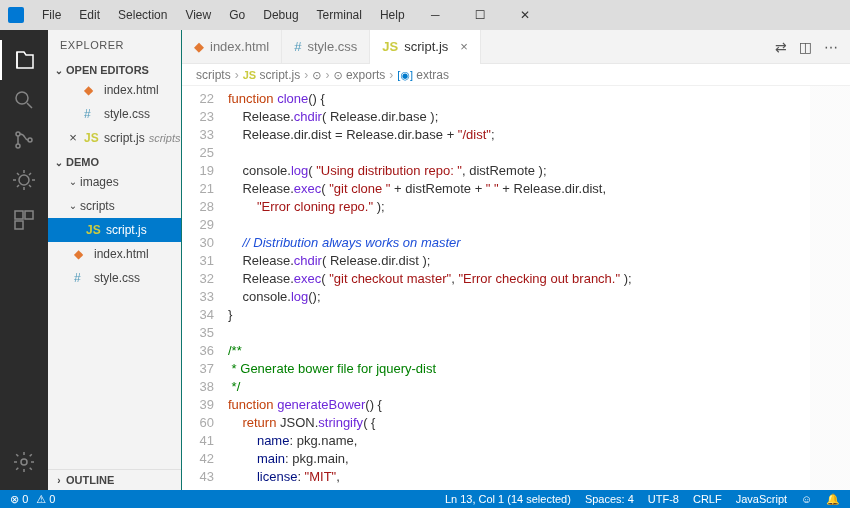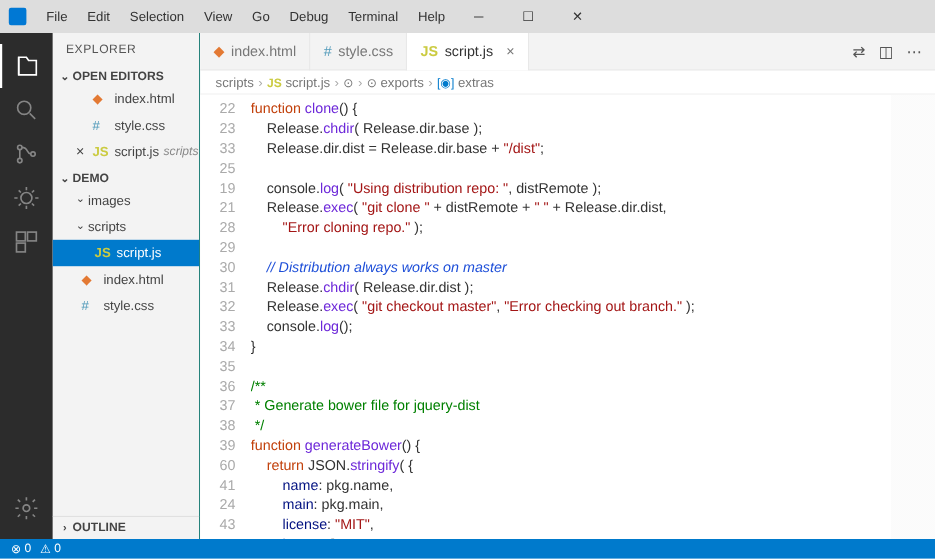--- a/index.html
+++ b/index.html
@@ -233,33 +233,42 @@
           <div>32</div>
           <div>33</div>
           <div>34</div>
           <div>35</div>
           <div>36</div>
           <div>37</div>
           <div>38</div>
           <div>39</div>
           <div>60</div>
           <div>41</div>
-          <div>24</div>
+          <div>42</div>
           <div>43</div>
           <div>44</div>
         </div>
       <div class="codebody" id="codebody"><div><span class="tok-kw">function </span><span class="tok-fn">clone</span><span class="tok-op">() {</span></div><div><span class="tok-op">    Release.</span><span class="tok-fn">chdir</span><span class="tok-op">( Release.dir.base );</span></div><div><span class="tok-op">    Release.dir.dist </span><span class="tok-op">=</span><span class="tok-op"> Release.dir.base </span><span class="tok-op">+</span><span class="tok-str"> "/dist"</span><span class="tok-op">;</span></div><div>&nbsp;</div><div><span class="tok-op">    console.</span><span class="tok-fn">log</span><span class="tok-op">( </span><span class="tok-str">"Using distribution repo: "</span><span class="tok-op">, distRemote );</span></div><div><span class="tok-op">    Release.</span><span class="tok-fn">exec</span><span class="tok-op">( </span><span class="tok-str">"git clone "</span><span class="tok-op"> + distRemote + </span><span class="tok-str">" "</span><span class="tok-op"> + Release.dir.dist,</span></div><div><span class="tok-op">        </span><span class="tok-str">"Error cloning repo."</span><span class="tok-op"> );</span></div><div>&nbsp;</div><div><span class="tok-com">    // Distribution always works on master</span></div><div><span class="tok-op">    Release.</span><span class="tok-fn">chdir</span><span class="tok-op">( Release.dir.dist );</span></div><div><span class="tok-op">    Release.</span><span class="tok-fn">exec</span><span class="tok-op">( </span><span class="tok-str">"git checkout master"</span><span class="tok-op">, </span><span class="tok-str">"Error checking out branch."</span><span class="tok-op"> );</span></div><div><span class="tok-op">    console.</span><span class="tok-fn">log</span><span class="tok-op">();</span></div><div><span class="tok-op">}</span></div><div>&nbsp;</div><div><span class="tok-doc">/**</span></div><div><span class="tok-doc"> * Generate bower file for jquery-dist</span></div><div><span class="tok-doc"> */</span></div><div><span class="tok-kw">function </span><span class="tok-fn">generateBower</span><span class="tok-op">() {</span></div><div><span class="tok-op">    </span><span class="tok-kw">return</span><span class="tok-op"> JSON.</span><span class="tok-fn">stringify</span><span class="tok-op">( {</span></div><div><span class="tok-op">        </span><span class="tok-prop">name</span><span class="tok-op">: pkg.name,</span></div><div><span class="tok-op">        </span><span class="tok-prop">main</span><span class="tok-op">: pkg.main,</span></div><div><span class="tok-op">        </span><span class="tok-prop">license</span><span class="tok-op">: </span><span class="tok-str">"MIT"</span><span class="tok-op">,</span></div><div><span class="tok-op">        </span><span class="tok-prop">ignore</span><span class="tok-op">: [</span></div><div class="minimap"></div></div>
     </div>
   </div>
 </div>
 
 <div class="statusbar">
   <div class="left" id="status-left">
       <span class="item">
         <span>⊗</span>
         <span>0</span>
       </span>
       <span class="item">
         <span>⚠</span>
         <span>0</span>
       </span>
     </div>
+  <div class="right" id="status-right">
+      <span class="item">Ln 13, Col 1 (14 selected)</span>
+      <span class="item">Spaces: 4</span>
+      <span class="item">UTF-8</span>
+      <span class="item">CRLF</span>
+      <span class="item">JavaScript</span>
+    <span>☺</span>
+    <span>🔔</span>
+  </div>
 </div>
 
 </body></html>

